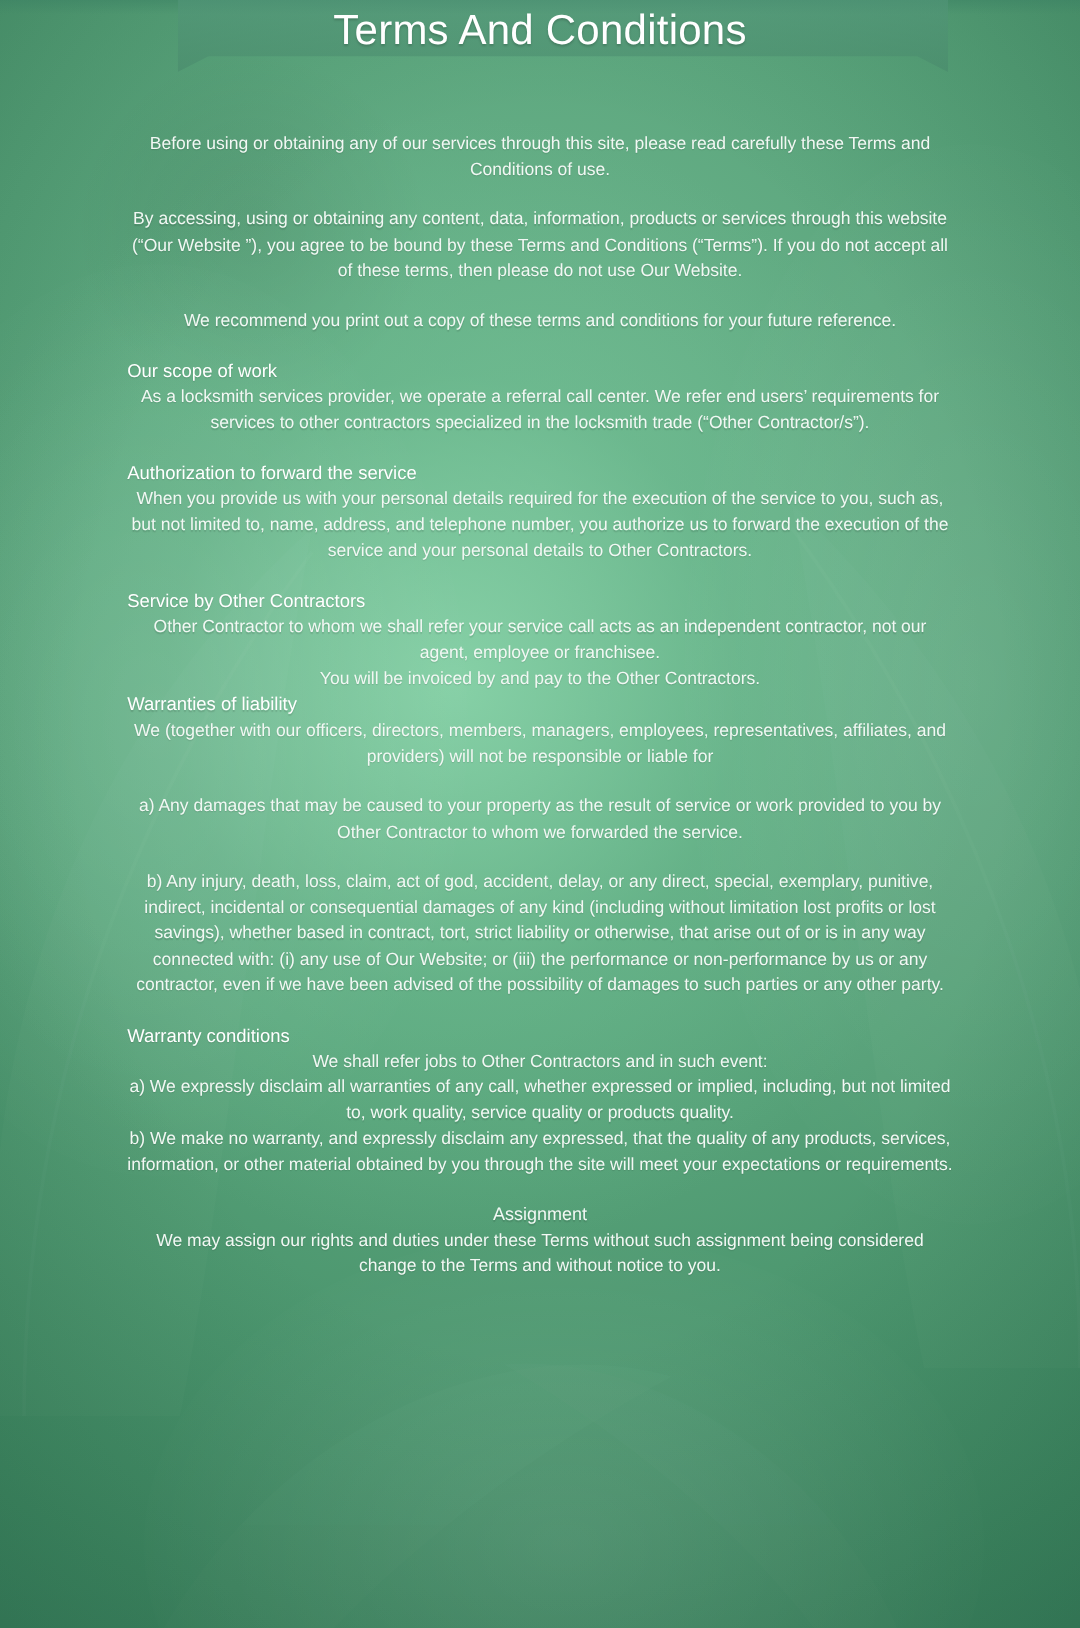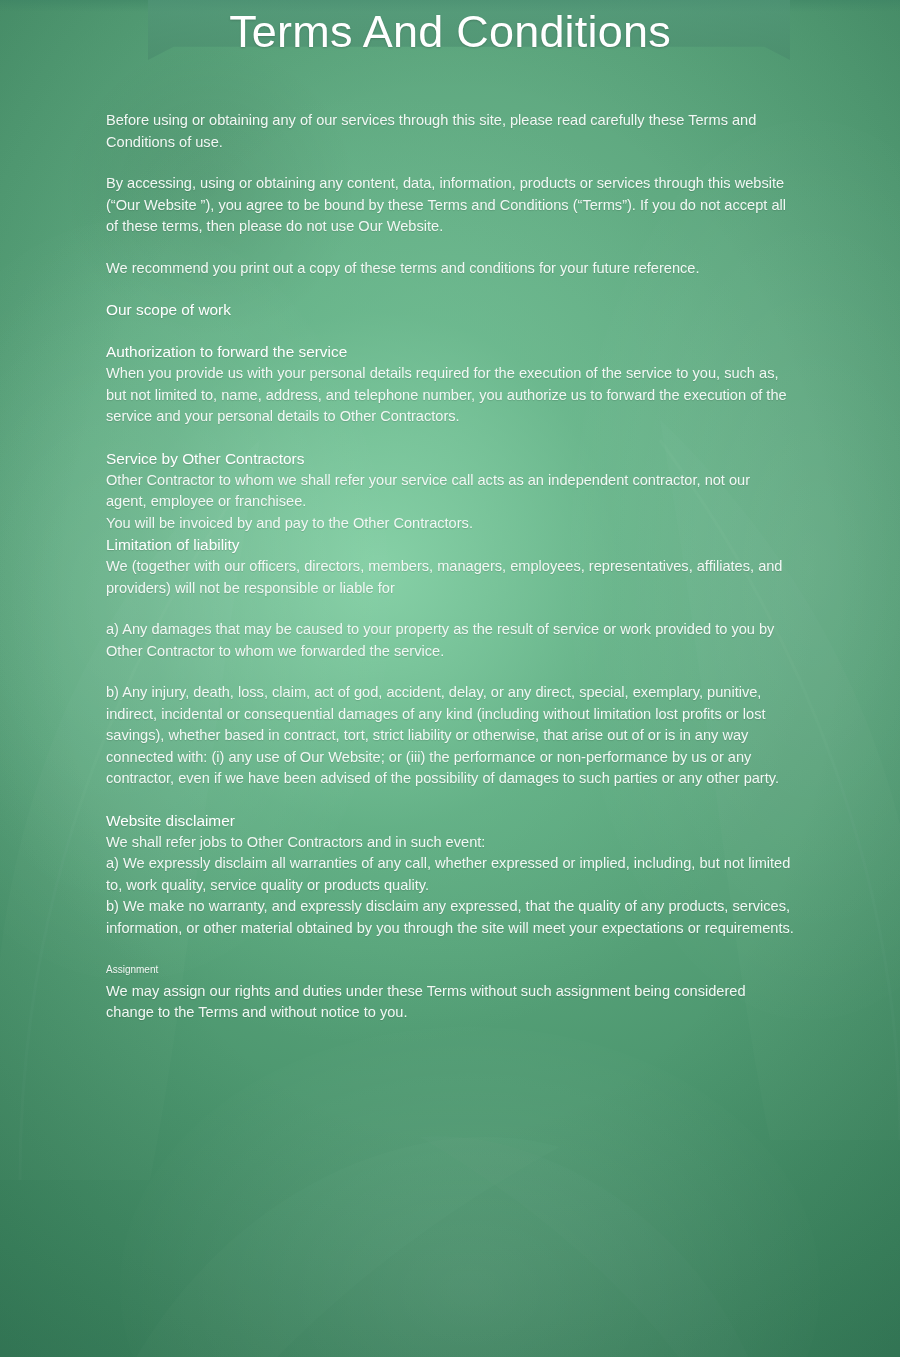--- a/index.html
+++ b/index.html
@@ -83,57 +83,58 @@
     left: 0; right: 0; top: 0;
     height: 12px;
     background: linear-gradient(180deg, rgba(60,130,100,0.55), rgba(60,130,100,0));
   }
   .title {
     position: absolute;
     left: 0; right: 0;
     top: 6px;
     text-align: center;
     color: #ffffff;
-    font-size: 45px;
+    font-size: 35px;
     font-weight: normal;
     letter-spacing: 0.2px;
     text-shadow: 0 1px 2px rgba(0,0,0,0.18);
   }
 
   
   .content {
     position: relative;
     z-index: 4;
     margin: 0 auto;
     width: 688px;
     padding-top: 34px;
     color: #f2f8f4;
     font-size: 14.6px;
     line-height: 21.5px;
     text-shadow: 0 1px 1px rgba(0,0,0,0.13);
   }
   .content p {
     margin: 0 0 20px 0;
+    text-align: center;
   }
   .content h2 {
     margin: 0 0 0 0;
     font-size: 15.4px;
     line-height: 22px;
     font-weight: normal;
     color: #ffffff;
   }
   .block {
     margin-bottom: 20px;
   }
   .block p {
     margin: 0;
   }
   .plain-head {
     margin: 0;
-    font-size: 10px;
+    font-size: 15px;
     line-height: 21.5px;
     font-weight: normal;
     color: #f2f8f4;
   }
 </style>
 </head>
 <body>
 
 <div class="page">
 
@@ -162,44 +163,45 @@
   </div>
 
   <div class="content">
 
     <p>Before using or obtaining any of our services through this site, please read carefully these Terms and Conditions of use.</p>
     <p>By accessing, using or obtaining any content, data, information, products or services through this website (“Our Website ”), you agree to be bound by these Terms and Conditions (“Terms”). If you do not accept all of these terms, then please do not use Our Website.</p>
     <p>We recommend you print out a copy of these terms and conditions for your future reference.</p>
 
     <div class="block">
       <h2>Our scope of work</h2>
+      <p>As a locksmith services provider, we operate a referral call center. We refer end users’ requirements for services to other contractors specialized in the locksmith trade (“Other Contractor/s”).</p>
     </div>
 
     <div class="block">
       <h2>Authorization to forward the service</h2>
       <p>When you provide us with your personal details required for the execution of the service to you, such as, but not limited to, name, address, and telephone number, you authorize us to forward the execution of the service and your personal details to Other Contractors.</p>
     </div>
 
     <div class="block">
       <h2>Service by Other Contractors</h2>
       <p>Other Contractor to whom we shall refer your service call acts as an independent contractor, not our agent, employee or franchisee.</p>
       <p>You will be invoiced by and pay to the Other Contractors.</p>
     </div>
 
 
     <div class="block" style="margin-top:-20px;">
-      <h2>Limitation of liability</h2>
+      <h2>Warranties of liability</h2>
       <p>We (together with our officers, directors, members, managers, employees, representatives, affiliates, and providers) will not be responsible or liable for</p>
     </div>
 
     <p>a) Any damages that may be caused to your property as the result of service or work provided to you by Other Contractor to whom we forwarded the service.</p>
     <p>b) Any injury, death, loss, claim, act of god, accident, delay, or any direct, special, exemplary, punitive, indirect, incidental or consequential damages of any kind (including without limitation lost profits or lost savings), whether based in contract, tort, strict liability or otherwise, that arise out of or is in any way connected with: (i) any use of Our Website; or (iii) the performance or non-performance by us or any contractor, even if we have been advised of the possibility of damages to such parties or any other party.</p>
 
     <div class="block">
-      <h2>Website disclaimer</h2>
+      <h2>Warranty conditions</h2>
       <p>We shall refer jobs to Other Contractors and in such event:</p>
       <p>a) We expressly disclaim all warranties of any call, whether expressed or implied, including, but not limited to, work quality, service quality or products quality.</p>
       <p>b) We make no warranty, and expressly disclaim any expressed, that the quality of any products, services, information, or other material obtained by you through the site will meet your expectations or requirements.</p>
     </div>
 
     <div class="block">
       <p class="plain-head">Assignment</p>
       <p>We may assign our rights and duties under these Terms without such assignment being considered change to the Terms and without notice to you.</p>
     </div>
 

